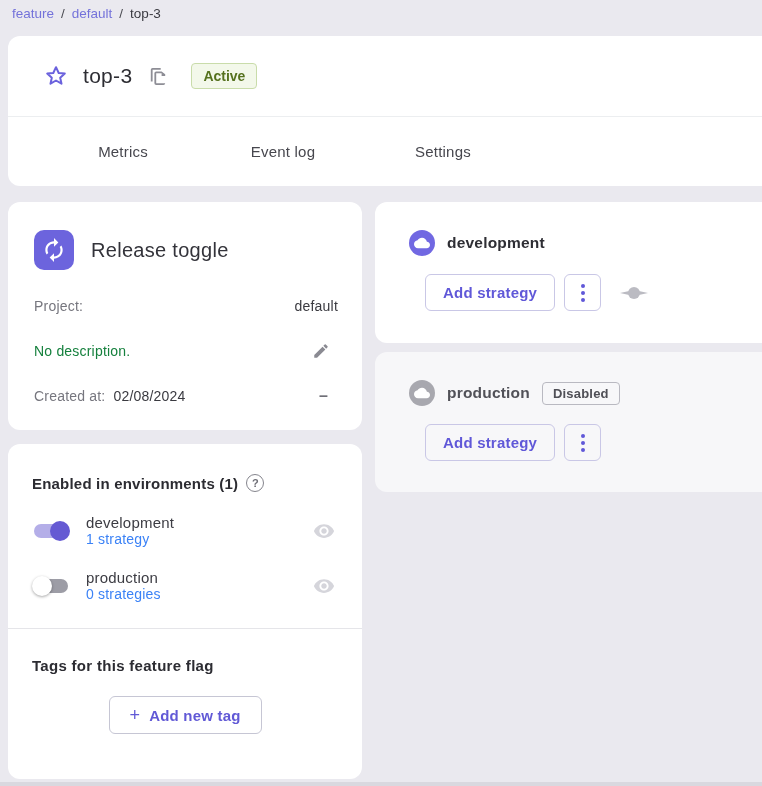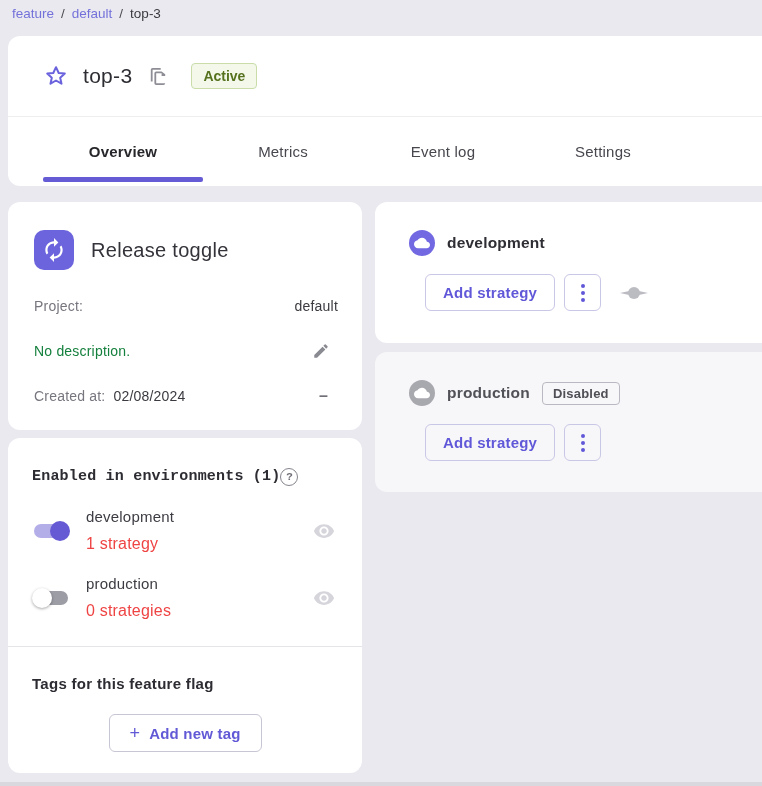--- a/index.html
+++ b/index.html
@@ -74,21 +74,21 @@
     border-radius: 2px;
   }
 
   
   .main { position: absolute; top: 202px; left: 8px; display: flex; gap: 13px; }
   .col-left { width: 354px; display: flex; flex-direction: column; }
   .col-right { width: 400px; display: flex; flex-direction: column; }
   .card { background: #fff; border-radius: 12px; }
 
   
-  .type-card { height: 228px; padding: 28px 24px 0 26px; margin-bottom: 8px; }
+  .type-card { height: 228px; padding: 28px 24px 0 26px; margin-bottom: 14px; }
   .type-head { display: flex; align-items: center; gap: 17px; }
   .type-icon {
     width: 40px; height: 40px;
     background: #6c64dd;
     border-radius: 10px;
     display: flex; align-items: center; justify-content: center;
     color: #fff;
   }
   .type-icon svg { width: 26px; height: 26px; }
   .type-name { font-size: 20px; color: #33333a; letter-spacing: .3px; }
@@ -102,35 +102,35 @@
   .info-value { color: #3a3a40; }
   .row-right { margin-left: auto; }
   .desc-text { color: #15803d; }
   .edit-btn { margin-left: auto; margin-right: 8px; color: #8a8a92; cursor: pointer; height: 18px; }
   .edit-btn svg { width: 18px; height: 18px; display: block; }
   .created-value { margin-left: 8px; color: #3a3a40; }
   .collapse-btn { margin-left: auto; margin-right: 10px; color: #6f6f77; font-size: 16px; font-weight: bold; cursor: pointer; line-height: 1; }
 
   
   .env-card { padding: 30px 24px 0; height: 335px; }
-  .env-head { display: flex; align-items: flex-start; gap: 0; font-family: Liberation Mono, monospace; }
+  .env-head { display: flex; align-items: flex-end; gap: 8px; }
   .env-title { font-size: 15px; font-weight: bold; color: #2c2c32; letter-spacing: .2px; }
   .help-icon {
     width: 18px; height: 18px;
     border: 1.5px solid #85858d;
     border-radius: 50%;
     color: #6e6e76;
     font-size: 11px; font-weight: bold;
     display: flex; align-items: center; justify-content: center;
     cursor: pointer;
   }
   .env-row { display: flex; align-items: center; margin-top: 22px; }
   .env-row-text { margin-left: 16px; }
   .env-name { font-size: 15px; color: #3c3c43; letter-spacing: .2px; }
-  .env-strategies { font-size: 16px; color: #ef4444; margin-top: 10px; letter-spacing: .2px; }
+  .env-strategies { font-size: 14px; color: #3b82f6; margin-top: 0; letter-spacing: .2px; }
   .eye-btn { margin-left: auto; margin-right: 3px; color: #d5d5db; cursor: pointer; height: 22px; }
   .eye-btn svg { width: 22px; height: 22px; display: block; }
 
   
   .switch { position: relative; width: 38px; height: 20px; cursor: pointer; flex: 0 0 auto; }
   .switch .track { position: absolute; left: 2px; right: 2px; top: 3px; height: 14px; border-radius: 7px; }
   .switch .thumb { position: absolute; top: 0; width: 20px; height: 20px; border-radius: 50%; }
   .switch.on .track { background: #b4aee8; }
   .switch.on .thumb { right: 0; background: #655ad3; }
   .switch.off .track { background: #9d9da6; }
@@ -221,21 +221,20 @@
     </span>
     <h1 class="flag-title">top-3</h1>
     <span class="copy-btn">
       <svg viewBox="0 0 20 22" fill="currentColor">
         <path d="M13 2H4a2 2 0 0 0-2 2v13h2V4h9V2zm3 4H8a2 2 0 0 0-2 2v11a2 2 0 0 0 2 2h8a2 2 0 0 0 2-2V9l-4-3zm2 13H8V8h6v3h4v8z"></path>
       </svg>
     </span>
     <span class="status-badge">Active</span>
   </div>
   <div class="tabs">
-    <div class="tab active">Overview</div>
     <div class="tab">Metrics</div>
     <div class="tab">Event log</div>
     <div class="tab">Settings</div>
   </div>
 </section>
 
 <div class="main">
   <div class="col-left">
 
     <section class="card type-card">

